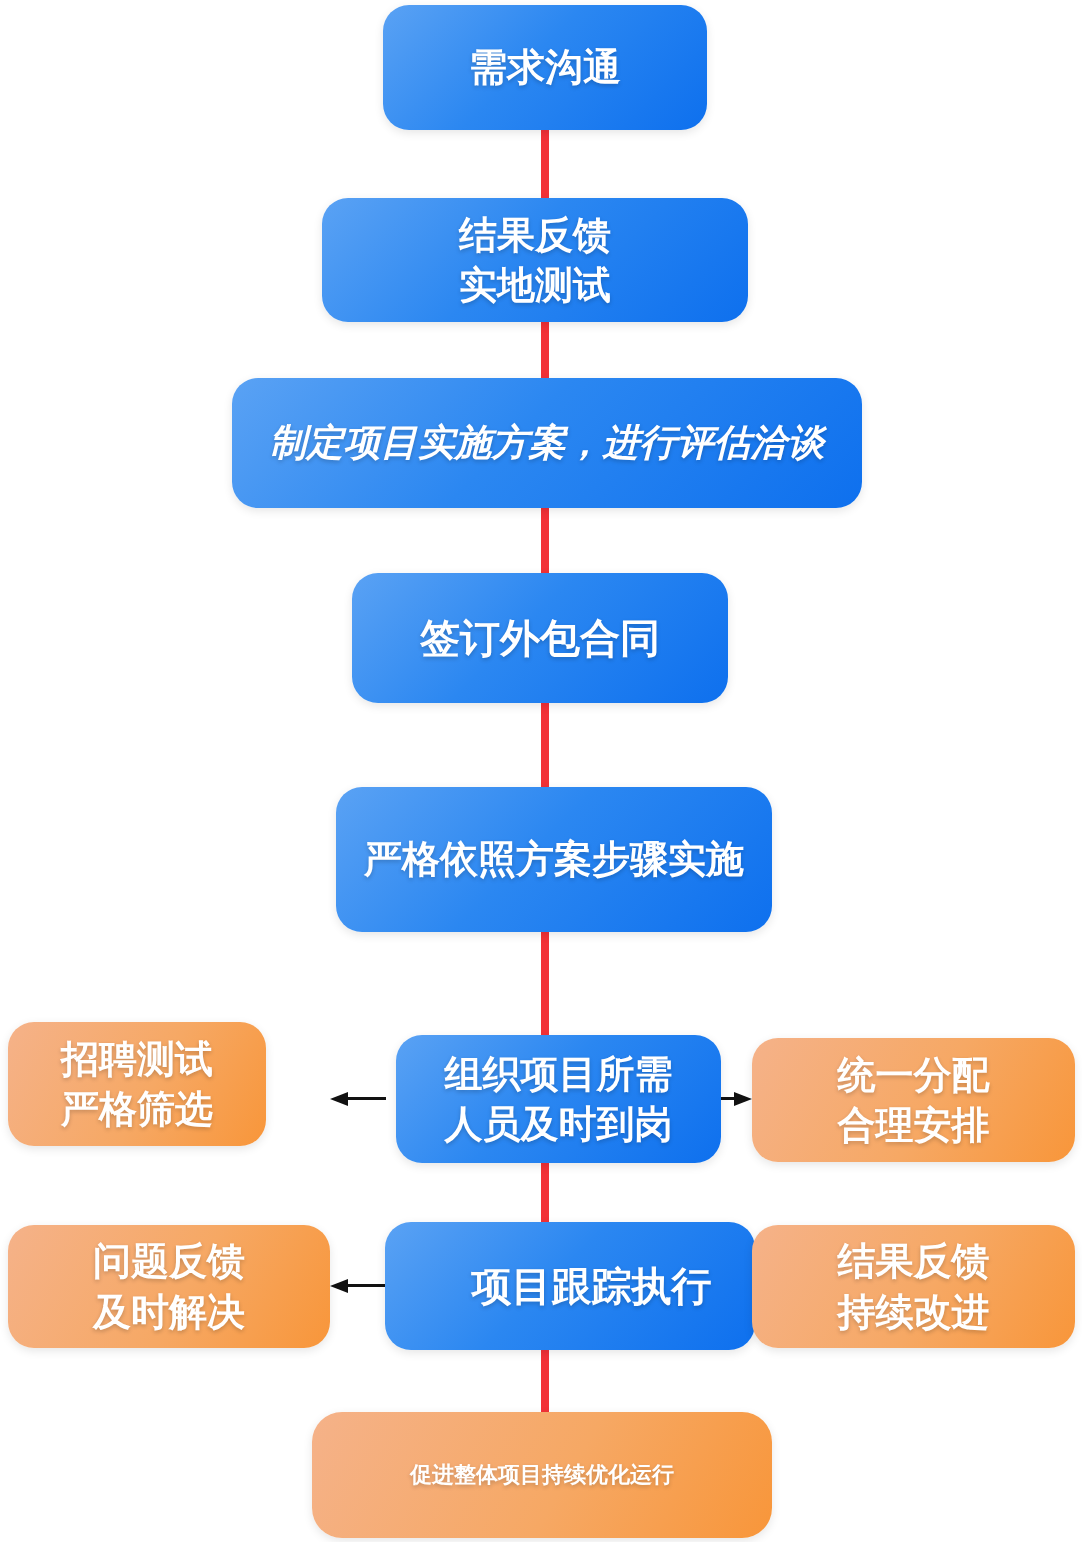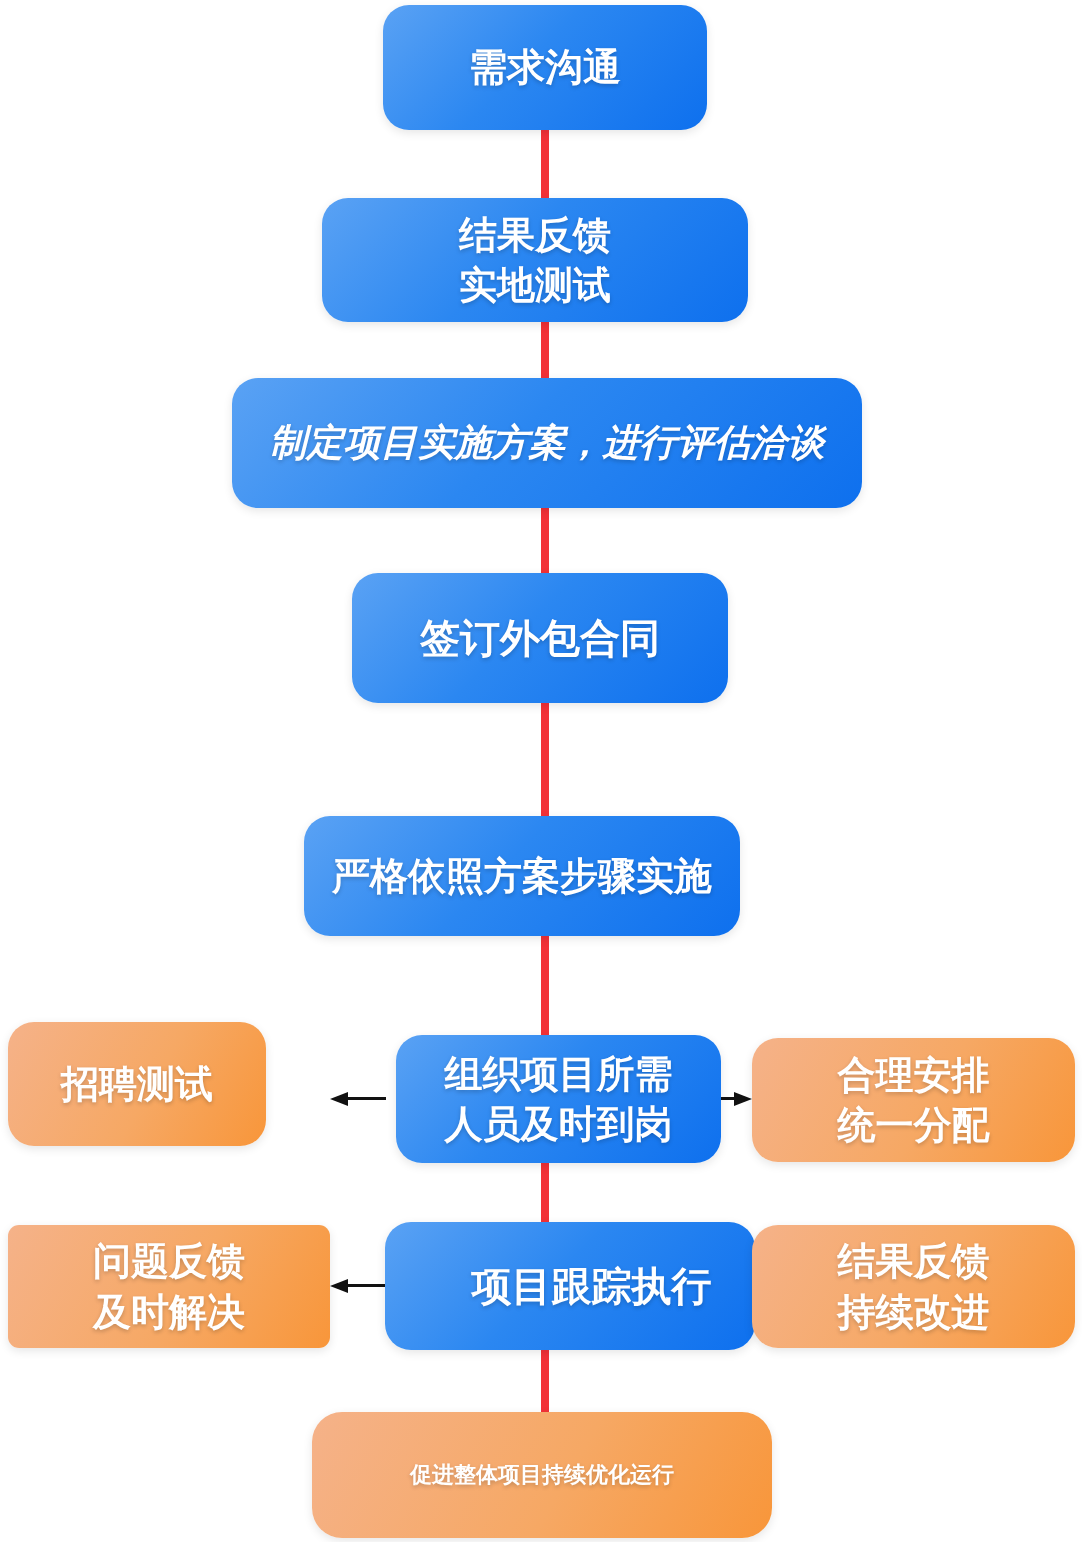--- a/index.html
+++ b/index.html
@@ -60,25 +60,25 @@
     z-index: 1;
   }
   .arrow-head.left  { border-right: 18px solid #111111; }
   .arrow-head.right { border-left: 18px solid #111111; }
 
   
   #box-requirements { left: 383px; top: 5px;    width: 324px; height: 125px; font-size: 38px; }
   #box-survey       { left: 322px; top: 198px;  width: 426px; height: 124px; font-size: 38px; }
   #box-plan         { left: 232px; top: 378px;  width: 630px; height: 130px; font-size: 37px; font-style: italic; }
   #box-contract     { left: 352px; top: 573px;  width: 376px; height: 130px; font-size: 40px; }
-  #box-implement    { left: 304px; top: 787px;  width: 436px; height: 120px; font-size: 38px; margin-top: 29px; }
+  #box-implement    { left: 336px; top: 787px;  width: 436px; height: 145px; font-size: 38px; }
   #box-recruit      { left: 8px;   top: 1022px; width: 258px; height: 124px; font-size: 38px; }
   #box-staffing     { left: 385px; top: 1035px; width: 325px; height: 128px; font-size: 38px; margin-left: 11px; }
   #box-arrange      { left: 752px; top: 1038px; width: 323px; height: 124px; font-size: 38px; }
-  #box-issues       { left: 8px;   top: 1225px; width: 322px; height: 123px; font-size: 38px; border-radius: 11px; }
+  #box-issues       { left: 8px;   top: 1225px; width: 322px; height: 123px; font-size: 38px; }
   #box-tracking     { left: 385px; top: 1222px; width: 327px; height: 128px; font-size: 40px; padding-left: 43px; }
   #box-results      { left: 752px; top: 1225px; width: 323px; height: 123px; font-size: 38px; }
   #box-optimize     { left: 312px; top: 1412px; width: 460px; height: 126px; font-size: 22px; border-radius: 30px; }
 </style>
 </head>
 <body>
 
 <div class="stage">
 
   <div class="flow-line"></div>
@@ -99,30 +99,31 @@
   <div class="box blue" id="box-contract">
     <span>签订外包合同</span>
   </div>
 
   <div class="box blue" id="box-implement">
     <span>严格依照方案步骤实施</span>
   </div>
 
   <div class="box orange" id="box-recruit">
     <span>招聘测试</span>
+    <span>严格筛选</span>
   </div>
 
   <div class="box blue" id="box-staffing">
     <span>组织项目所需</span>
     <span>人员及时到岗</span>
   </div>
 
   <div class="box orange" id="box-arrange">
+    <span>统一分配</span>
     <span>合理安排</span>
-    <span>统一分配</span>
   </div>
 
   <div class="arrow-line" style="left:347px; top:1097px; width:39px;"></div>
   <div class="arrow-head left" style="left:330px; top:1092px;"></div>
   <div class="arrow-line" style="left:709px; top:1097px; width:27px;"></div>
   <div class="arrow-head right" style="left:734px; top:1092px;"></div>
 
   <div class="box orange" id="box-issues">
     <span>问题反馈</span>
     <span>及时解决</span>

